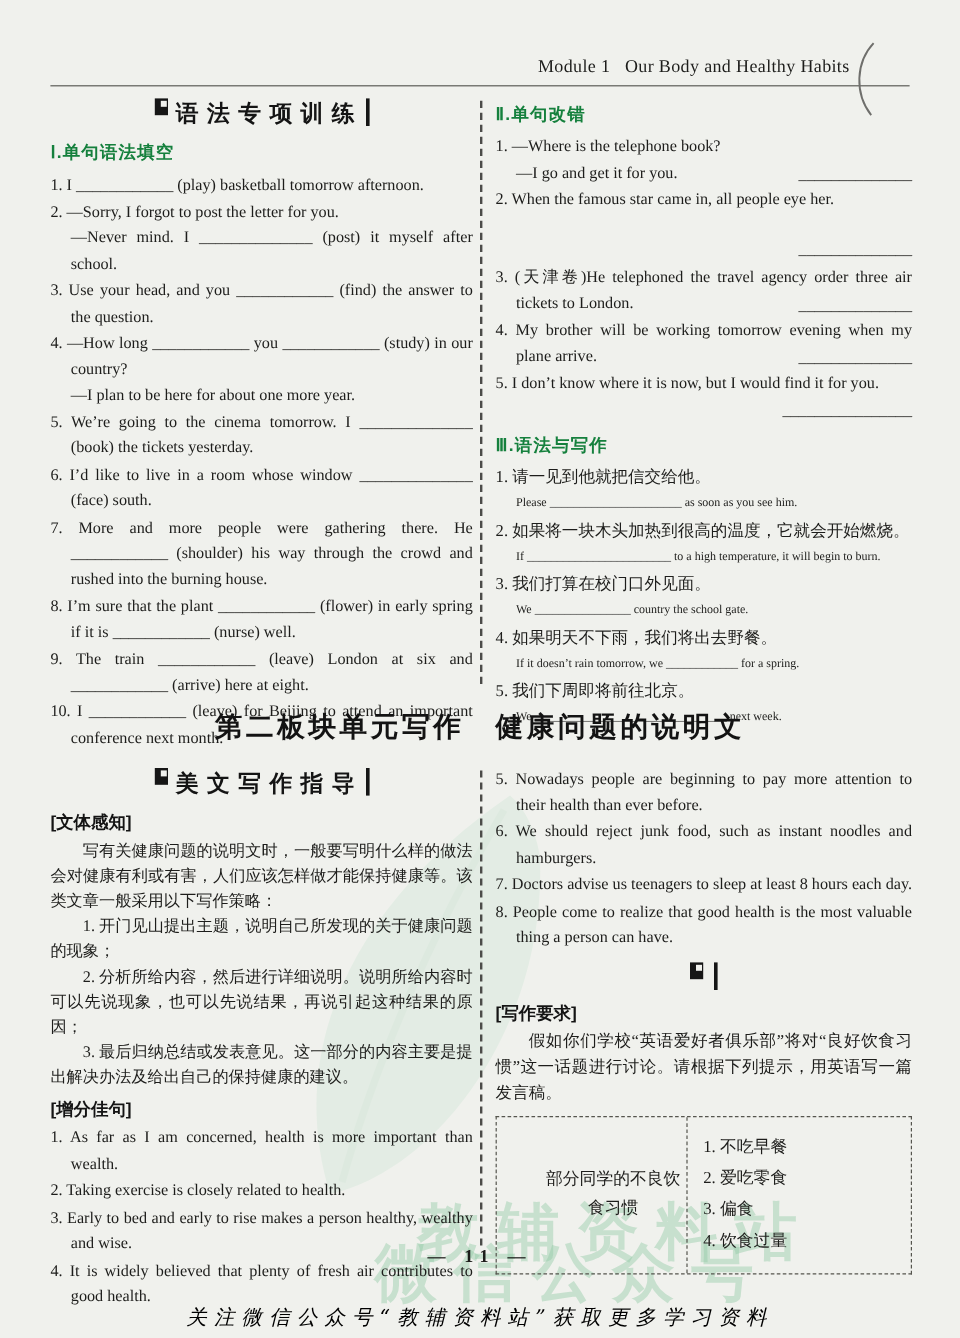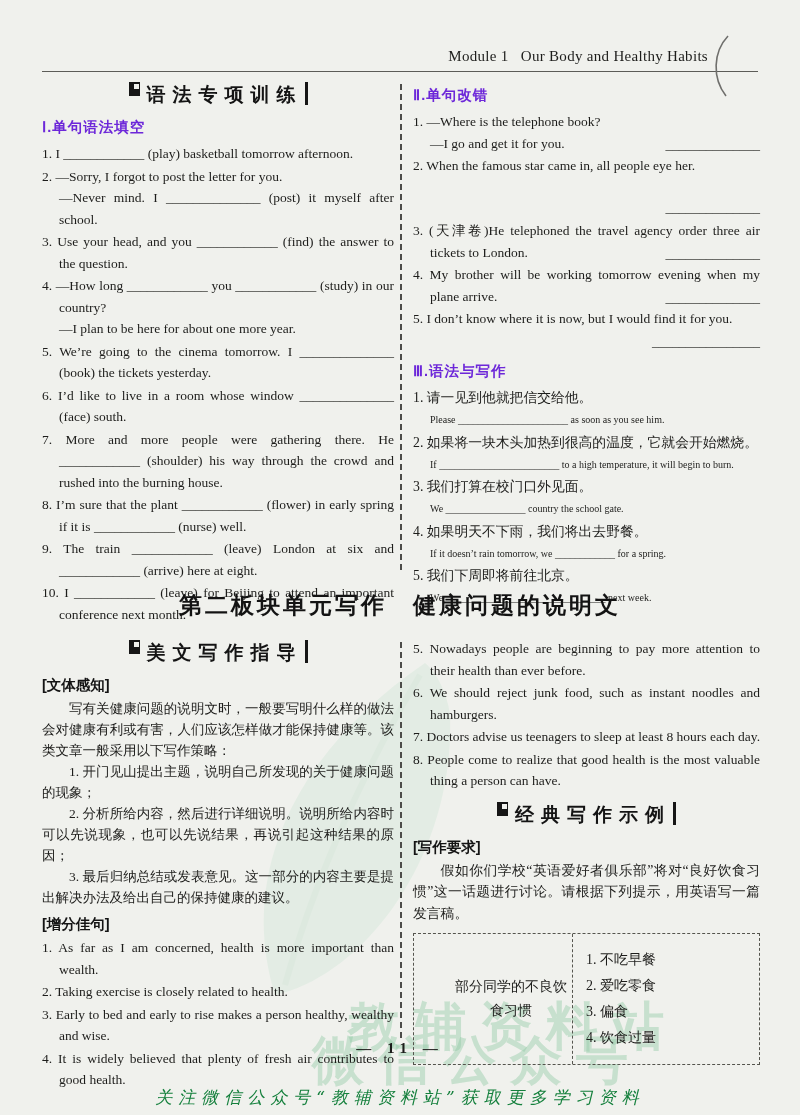--- a/index.html
+++ b/index.html
@@ -37,21 +37,21 @@
     display:flex;align-items:flex-start;justify-content:center;
     font-family:"Liberation Sans", sans-serif;font-weight:bold;
     font-size:19px;letter-spacing:7px;color:#141414;
     margin:2px 0 10px;white-space:nowrap;
   }
   .mark-icon{display:inline-block;width:11px;height:14px;background:#161616;position:relative;margin-right:7px;flex:0 0 auto;}
   .mark-icon::after{content:"";position:absolute;right:1px;top:2px;width:5px;height:5px;background:#f0f1ed;}
   .title-bar{display:inline-block;width:3px;height:23px;background:#161616;margin-left:2px;flex:0 0 auto;}
   .part-head{
     font-family:"Liberation Sans", sans-serif;font-weight:bold;
-    font-size:14.5px;letter-spacing:1px;margin:6px 0 6px;color:#6d28d9;
+    font-size:14.5px;letter-spacing:1px;margin:6px 0 6px;color:#15803d;
   }
   
   .ex-item{
     font-size:13.5px;line-height:21.5px;text-align:justify;
     padding-left:17px;text-indent:-17px;white-space:pre-line;margin-bottom:1px;
   }
   .ii-blank{font-size:13.5px;line-height:21.5px;text-align:right;}
   .ii-blank.inline{margin-top:-21.5px;}
   .ii-blank.gap{margin-top:20px;margin-bottom:2px;}
   .iii-item{margin-bottom:1px;}
@@ -73,21 +73,21 @@
     width:112px;flex:0 0 auto;border-right:1.5px dashed #55554e;
     display:flex;align-items:center;justify-content:center;text-align:center;
     font-size:14px;line-height:24px;padding:10px 5px;margin-left:36px;
   }
   .req-right{flex:1;padding:13px 8px 13px 13px;}
   .tbl-line{font-size:14px;line-height:26px;}
   
   .pagenum{top:1040px;left:0;width:100%;text-align:center;font-size:15px;font-weight:bold;letter-spacing:6px;z-index:2;}
   .footer-note{
     top:1086px;left:0;width:100%;text-align:center;z-index:2;
-    font-size:17px;color:#15803d;letter-spacing:6px;font-style:italic;
+    font-size:17px;color:#000000;letter-spacing:6px;font-style:italic;
     font-family:"DejaVu Serif", serif;
   }
 </style>
 </head>
 <body>
 
 <svg class="wm-leaf" style="left:215px;top:655px;" width="330" height="390" viewBox="0 0 330 390">
   <path d="M210 8 C90 90 20 210 60 340 C150 320 240 200 235 60 C232 38 222 18 210 8 Z" fill="#c2e1cd"></path>
   <path d="M205 20 C140 130 95 240 70 330" stroke="#aed6bd" stroke-width="6" fill="none"></path>
 </svg>
@@ -234,21 +234,20 @@
       <div class="ex-item">5. Nowadays people are beginning to pay more attention to their health than ever before.</div>
 
       <div class="ex-item">6. We should reject junk food, such as instant noodles and hamburgers.</div>
 
       <div class="ex-item">7. Doctors advise us teenagers to sleep at least 8 hours each day.</div>
 
       <div class="ex-item">8. People come to realize that good health is the most valuable thing a person can have.</div>
     </div>
   <div class="sec-title" style="margin-top:10px;">
     <span class="mark-icon"></span>
-    <span>经典写作示例</span>
     <span class="title-bar"></span>
   </div>
   <div class="bracket-label">[写作要求]</div>
   <div class="req-p">假如你们学校“英语爱好者俱乐部”将对“良好饮食习惯”这一话题进行讨论。请根据下列提示，用英语写一篇发言稿。</div>
   <div class="req-table">
     <div class="req-left">部分同学的不良饮食习惯</div>
     <div class="req-right">
 
         <div class="tbl-line">1. 不吃早餐</div>
 

